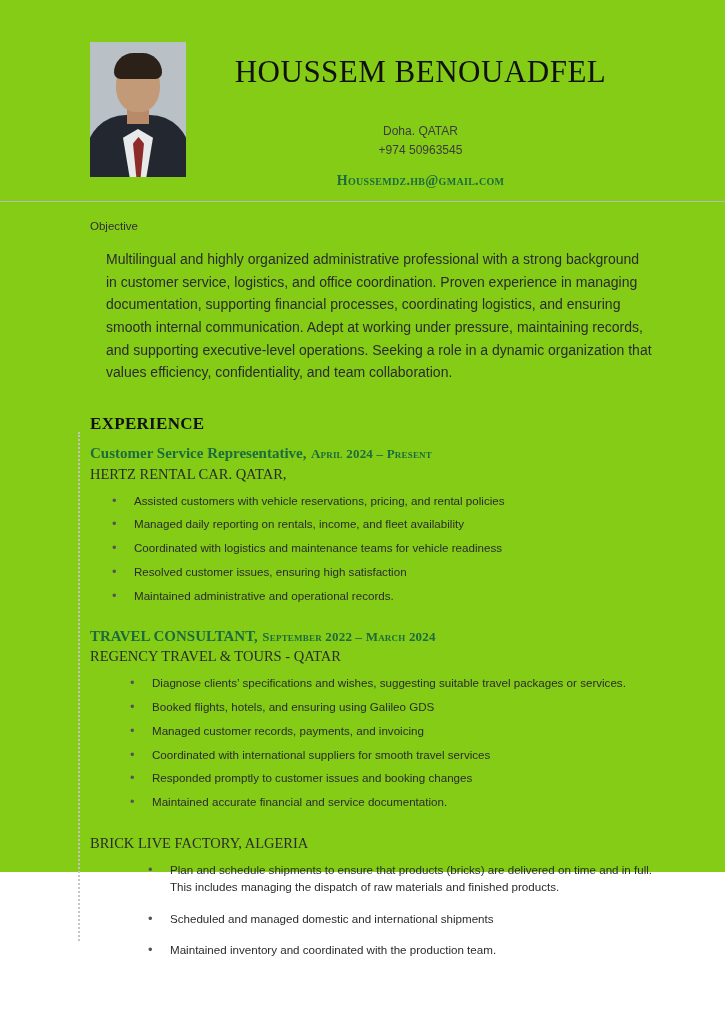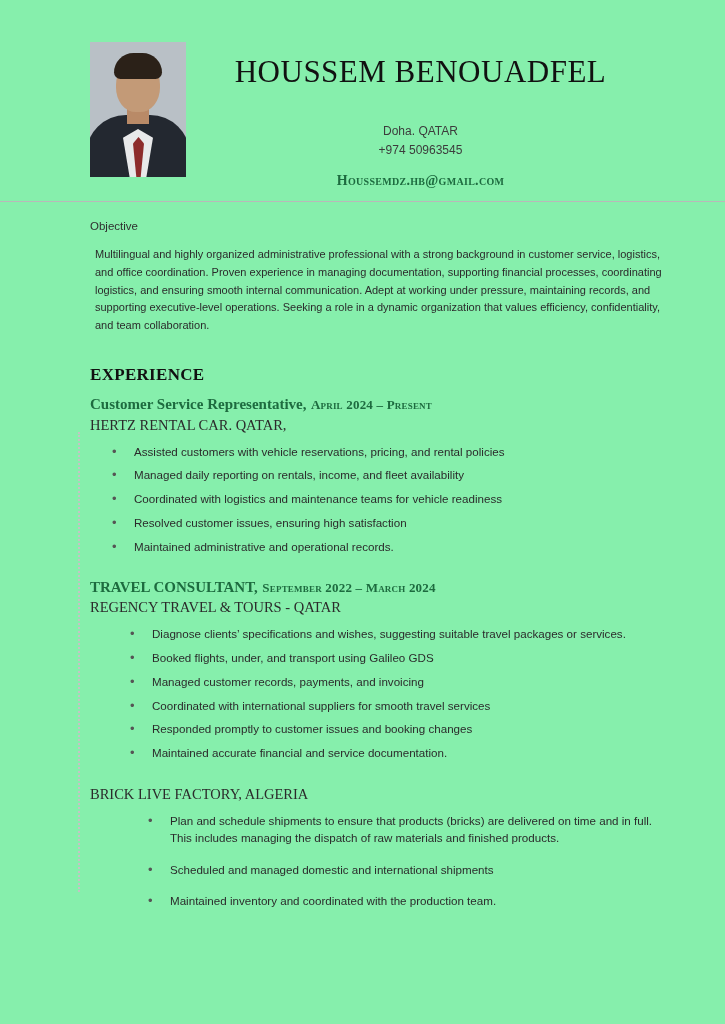--- a/index.html
+++ b/index.html
@@ -12,22 +12,22 @@
     width: 725px;
     height: 1024px;
     font-family: "Liberation Sans", sans-serif;
     color: #1a1a1a;
     position: relative;
     overflow: hidden;
   }
   .page {
     position: relative;
     width: 725px;
-    height: 1024px;
-    background: #86efac;
+    height: 872px;
+    background: #84cc16;
   }
 
   
   .header {
     display: flex;
     align-items: flex-start;
     padding: 42px 40px 0 40px;
     position: relative;
   }
   .photo {
@@ -158,24 +158,24 @@
     padding-left: 50px;
     padding-right: 16px;
   }
 
   .objective-label {
     font-size: 11.5px;
     color: #2f2f2f;
     margin: 18px 0 14px 0;
   }
   .objective-text {
-    font-size: 11px;
+    font-size: 14px;
     line-height: 1.62;
     color: #2b2b2b;
-    margin: 5px;
+    margin: 16px;
     text-align: left;
   }
 
   .section-title {
     font-family: "Liberation Serif", serif;
     font-size: 17px;
     font-weight: 700;
     color: #111111;
     margin: 30px 0 8px 0;
     letter-spacing: 0.3px;
@@ -286,21 +286,21 @@
       </div>
 
       <div class="job" style="margin-top:17px;">
         <div class="job-headline">
           <span class="job-title t2">TRAVEL CONSULTANT,</span>
           <span class="job-dates">September 2022 – March 2024</span>
         </div>
         <div class="job-company">REGENCY TRAVEL &amp; TOURS - QATAR</div>
         <ul class="bullets indent-1">
           <li>Diagnose clients’ specifications and wishes, suggesting suitable travel packages or services.</li>
-          <li>Booked flights, under, and transport using Galileo GDS</li>
+          <li>Booked flights, hotels, and ensuring using Galileo GDS</li>
           <li>Managed customer records, payments, and invoicing</li>
           <li>Coordinated with international suppliers for smooth travel services</li>
           <li>Responded promptly to customer issues and booking changes</li>
           <li>Maintained accurate financial and service documentation.</li>
         </ul>
       </div>
 
       <div class="job" style="margin-top:24px;">
         <div class="job-company">BRICK LIVE FACTORY, ALGERIA</div>
         <ul class="bullets indent-2 spaced">

